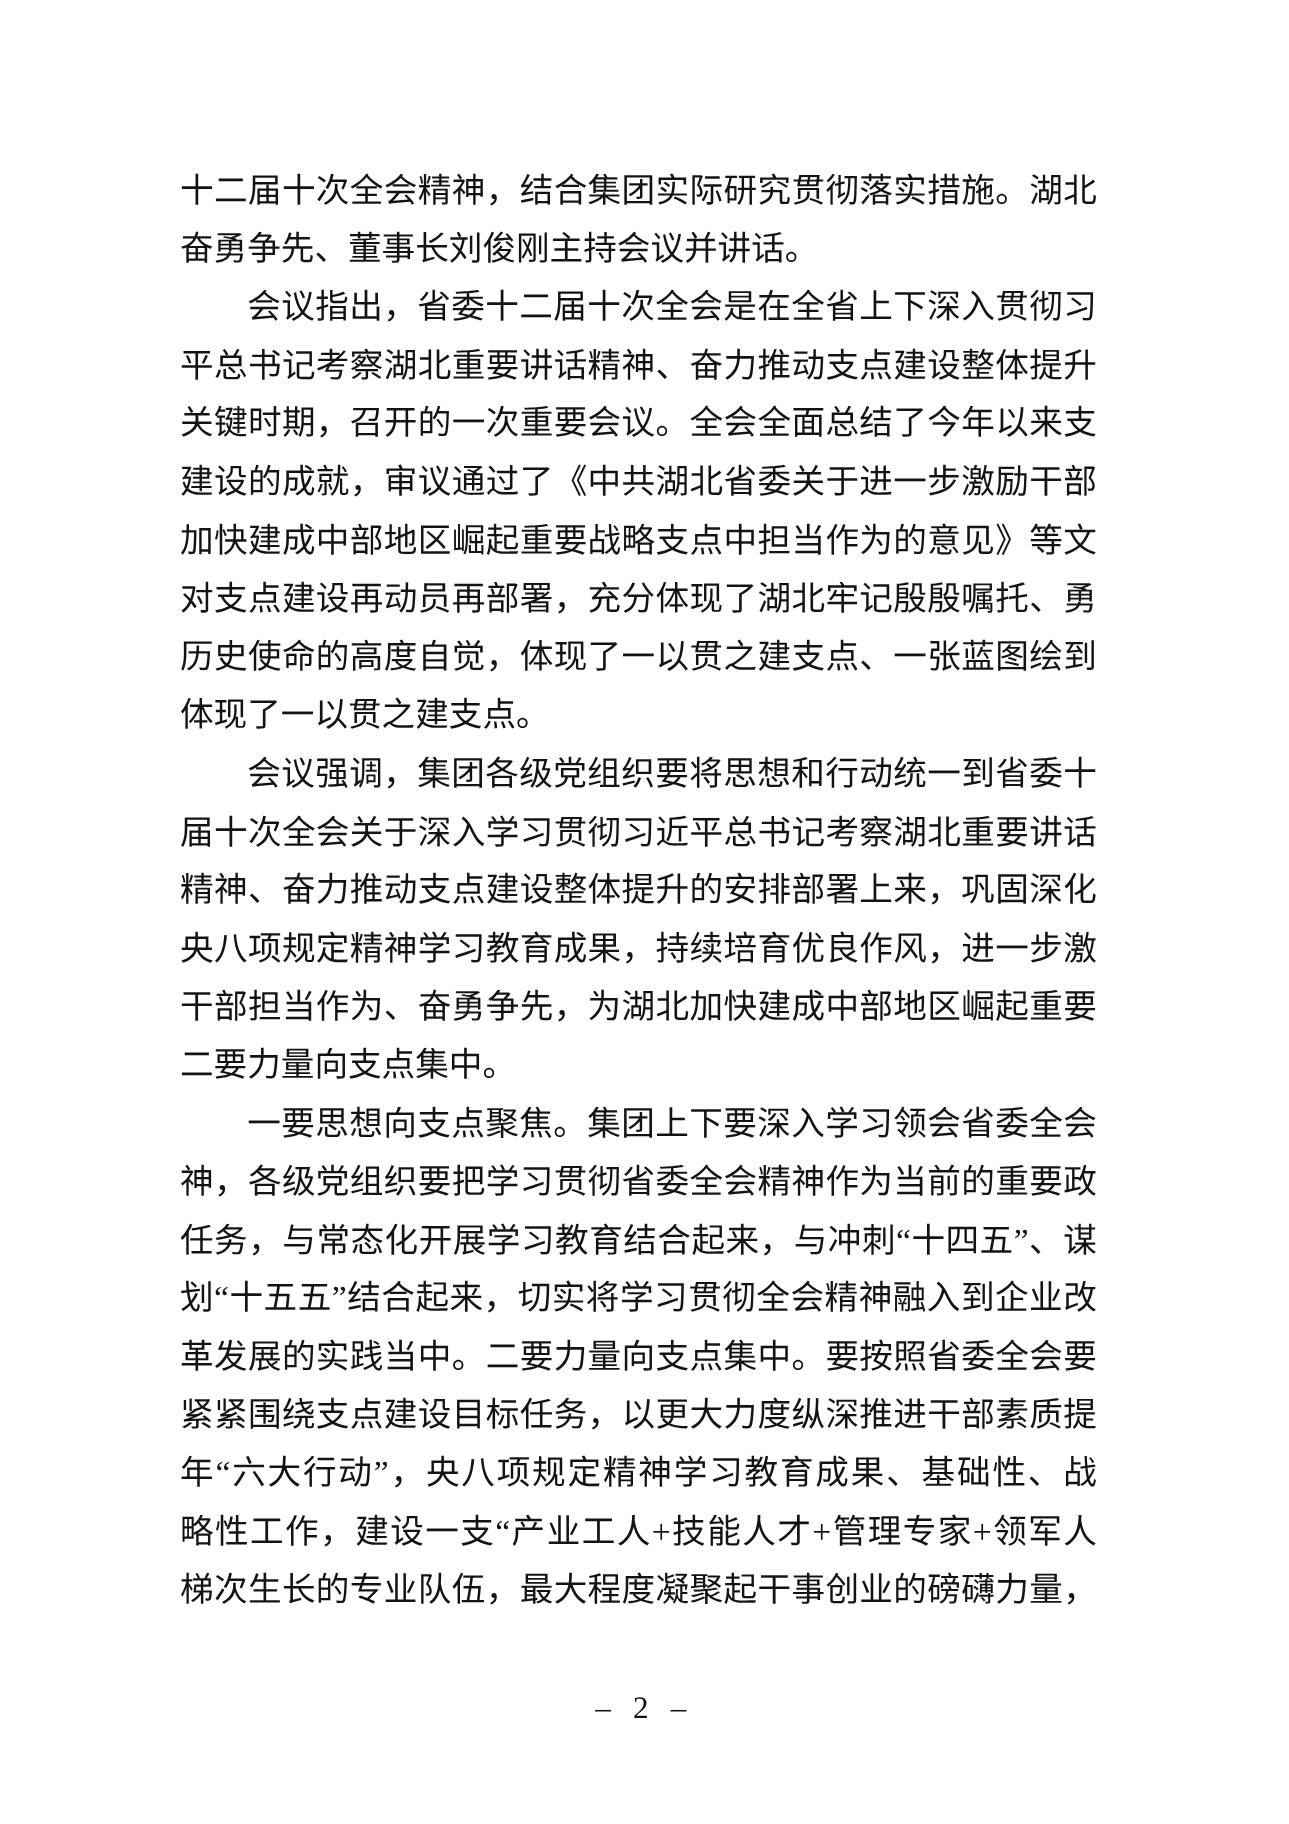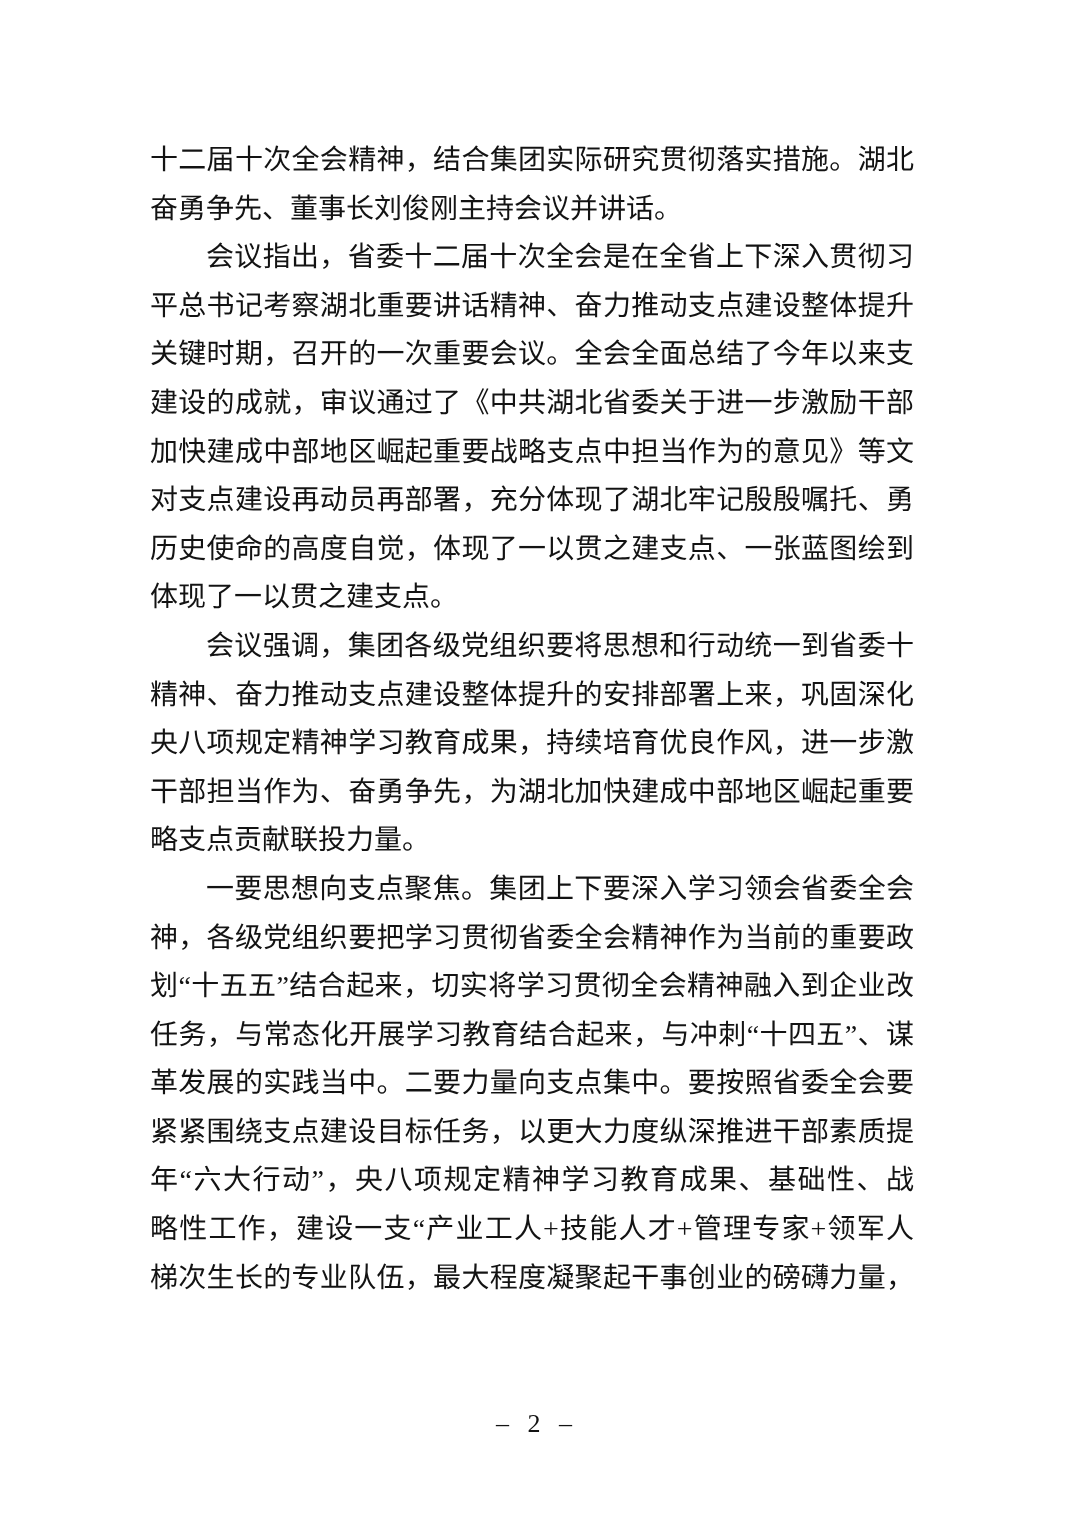--- a/index.html
+++ b/index.html
@@ -70,30 +70,31 @@
         <div class="line">平总书记考察湖北重要讲话精神、奋力推动支点建设整体提升的</div>
         <div class="line">关键时期，召开的一次重要会议。全会全面总结了今年以来支点</div>
         <div class="line">建设的成就，审议通过了《中共湖北省委关于进一步激励干部在</div>
         <div class="line">加快建成中部地区崛起重要战略支点中担当作为的意见》等文件，</div>
         <div class="line">对支点建设再动员再部署，充分体现了湖北牢记殷殷嘱托、勇担</div>
         <div class="line">历史使命的高度自觉，体现了一以贯之建支点、一张蓝图绘到底</div>
         <div class="line lastline">体现了一以贯之建支点。</div>
       </div>
       <div class="para">
         <div class="line indent">会议强调，集团各级党组织要将思想和行动统一到省委十二</div>
+        <div class="line">届十次全会关于深入学习贯彻习近平总书记考察湖北重要讲话</div>
         <div class="line">精神、奋力推动支点建设整体提升的安排部署上来，巩固深化中</div>
         <div class="line">央八项规定精神学习教育成果，持续培育优良作风，进一步激励</div>
         <div class="line">干部担当作为、奋勇争先，为湖北加快建成中部地区崛起重要战</div>
-        <div class="line lastline">略支点贡献联投力量。</div>
+        <div class="line lastline">二要力量向支点集中。</div>
       </div>
       <div class="para">
         <div class="line indent">一要思想向支点聚焦。集团上下要深入学习领会省委全会精</div>
         <div class="line">神，各级党组织要把学习贯彻省委全会精神作为当前的重要政治</div>
+        <div class="line">任务，与常态化开展学习教育结合起来，与冲刺“十四五”、谋</div>
         <div class="line">划“十五五”结合起来，切实将学习贯彻全会精神融入到企业改</div>
-        <div class="line">任务，与常态化开展学习教育结合起来，与冲刺“十四五”、谋</div>
         <div class="line">革发展的实践当中。二要力量向支点集中。要按照省委全会要求，</div>
         <div class="line">紧紧围绕支点建设目标任务，以更大力度纵深推进干部素质提升</div>
         <div class="line">年“六大行动”，央八项规定精神学习教育成果、基础性、战</div>
         <div class="line">略性工作，建设一支“产业工人+技能人才+管理专家+领军人才”</div>
         <div class="line">梯次生长的专业队伍，最大程度凝聚起干事创业的磅礴力量，不</div>
       </div>
     </div>
   <div class="footer">
     <span class="pageno">– 2 –</span>
   </div>

